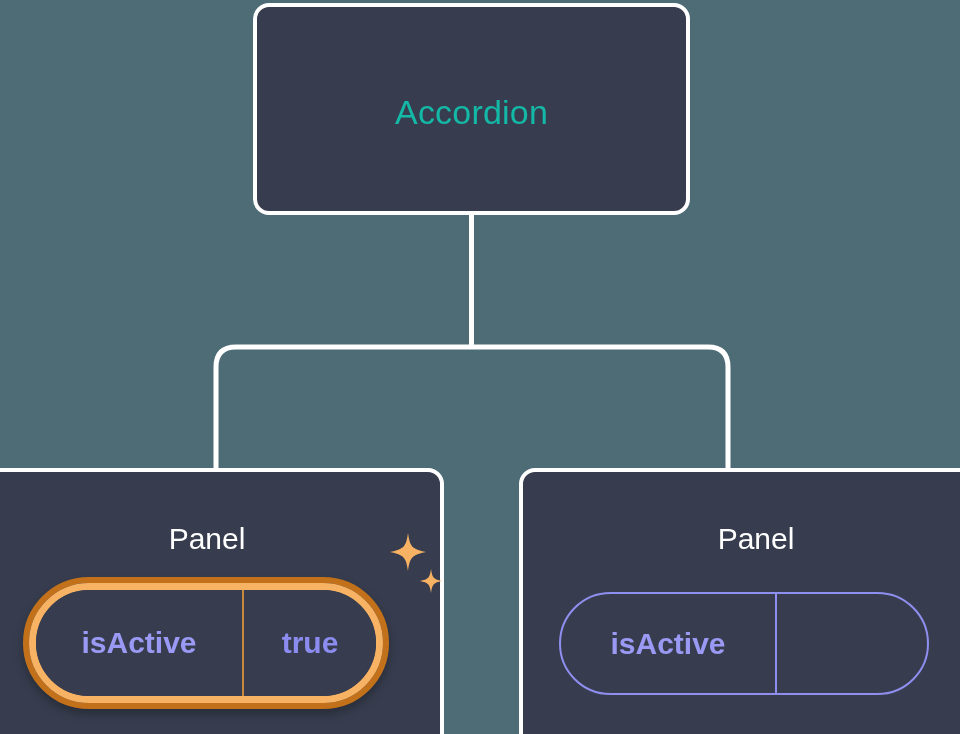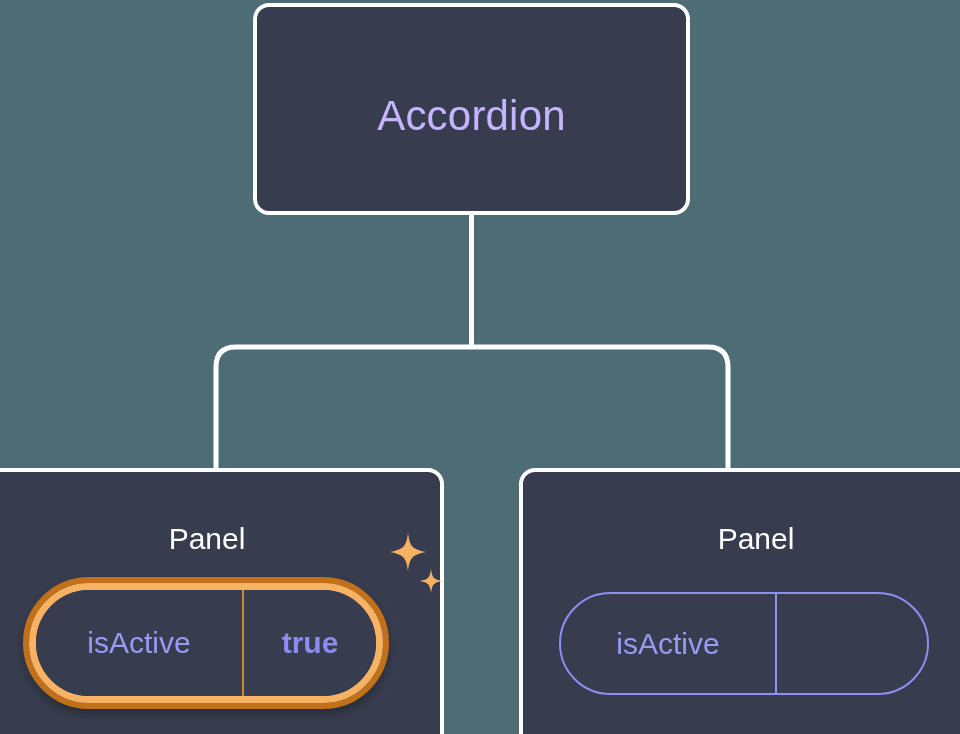--- a/index.html
+++ b/index.html
@@ -43,22 +43,22 @@
     top: 3px;
     width: 437px;
     height: 212px;
   }
   .node-title-root {
     position: absolute;
     left: 0;
     right: 0;
     top: 88px;
     text-align: center;
-    color: #c4b5fd;
-    font-size: 42px;
+    color: #14b8a6;
+    font-size: 34px;
     letter-spacing: 0.2px;
     line-height: 1;
   }
 
   .node-panel-left {
     left: -16px;
     top: 468px;
     width: 460px;
     height: 282px;
   }
@@ -88,20 +88,21 @@
     display: flex;
     align-items: stretch;
     border-radius: 999px;
   }
   .pill-cell {
     display: flex;
     align-items: center;
     justify-content: center;
     box-sizing: border-box;
     white-space: nowrap;
+    font-weight: bold;
   }
 
   
   .pill-plain {
     left: 36px;
     top: 120px;
     width: 370px;
     height: 103px;
     border: 2px solid #8f8ff0;
     background: transparent;

